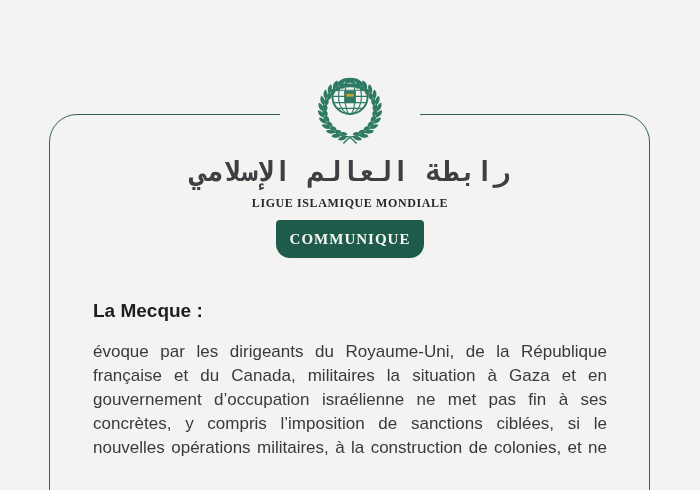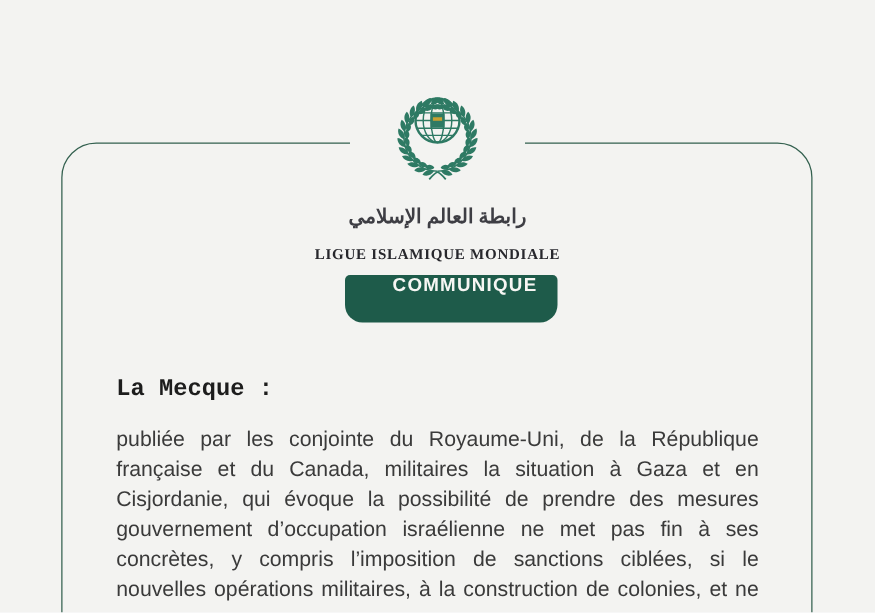--- a/index.html
+++ b/index.html
@@ -30,40 +30,40 @@
     background:var(--page-bg);
   }
   .emblem{
     position:absolute;left:306px;top:63px;width:88px;height:88px;
   }
   .emblem .stroke{stroke:var(--wreath-green);fill:none;}
   #wreath-leaves{fill:var(--wreath-green);}
   .arabic-title{
     position:absolute;left:0;right:0;top:154px;height:40px;
     text-align:center;direction:rtl;
-    font-family:Liberation Serif, serif;font-weight:bold;font-size:16px;
+    font-family:Liberation Mono, monospace;font-weight:bold;font-size:28px;
     color:var(--arabic-text);line-height:40px;
   }
   .org-name{
     position:absolute;left:0;right:0;top:196px;
     text-align:center;
     font-family:"Liberation Serif",serif;font-weight:bold;font-size:12px;
     letter-spacing:0.6px;color:var(--org-text);
   }
   .badge{
     position:absolute;left:276px;top:220px;width:148px;height:38px;
     background:var(--badge-green);
     border-radius:4px 4px 14px 14px;
-    display:flex;align-items:flex-start;justify-content:center;
-    font-family:Liberation Sans, sans-serif;font-weight:bold;font-size:15px;
-    letter-spacing:1px;color:var(--badge-text);padding-left:22px;
+    display:flex;align-items:center;justify-content:center;
+    font-family:Liberation Serif, serif;font-weight:bold;font-size:15px;
+    letter-spacing:1px;color:var(--badge-text);
   }
   .dateline{
     position:absolute;left:93px;top:300px;
-    font-family:Liberation Mono, monospace;font-weight:bold;font-size:19px;
+    font-family:Liberation Sans, sans-serif;font-weight:bold;font-size:19px;
     color:var(--heading-text);
   }
   .paragraph{
     position:absolute;left:93px;top:340px;width:514px;
     font-size:17px;line-height:24px;color:var(--body-text);
   }
   .paragraph .line{
     height:24px;text-align:justify;text-align-last:justify;
   }
 </style>
@@ -157,21 +157,20 @@
 
   <div class="org-name">LIGUE ISLAMIQUE MONDIALE</div>
 
   <div class="badge">
     <span>COMMUNIQUE</span>
   </div>
 
   <div class="dateline">La Mecque :</div>
 
   <div class="paragraph">
-    <div class="line">publiée par les conjointe du Royaume-Uni, de la République</div>
+    <div class="line">évoque par les dirigeants du Royaume-Uni, de la République</div>
     <div class="line">française et du Canada, militaires la situation à Gaza et en</div>
-    <div class="line">Cisjordanie, qui évoque la possibilité de prendre des mesures</div>
     <div class="line">gouvernement d’occupation israélienne ne met pas fin à ses</div>
     <div class="line">concrètes, y compris l’imposition de sanctions ciblées, si le</div>
     <div class="line">nouvelles opérations militaires, à la construction de colonies, et ne</div>
   </div>
 
 </div>
 
 </body></html>

